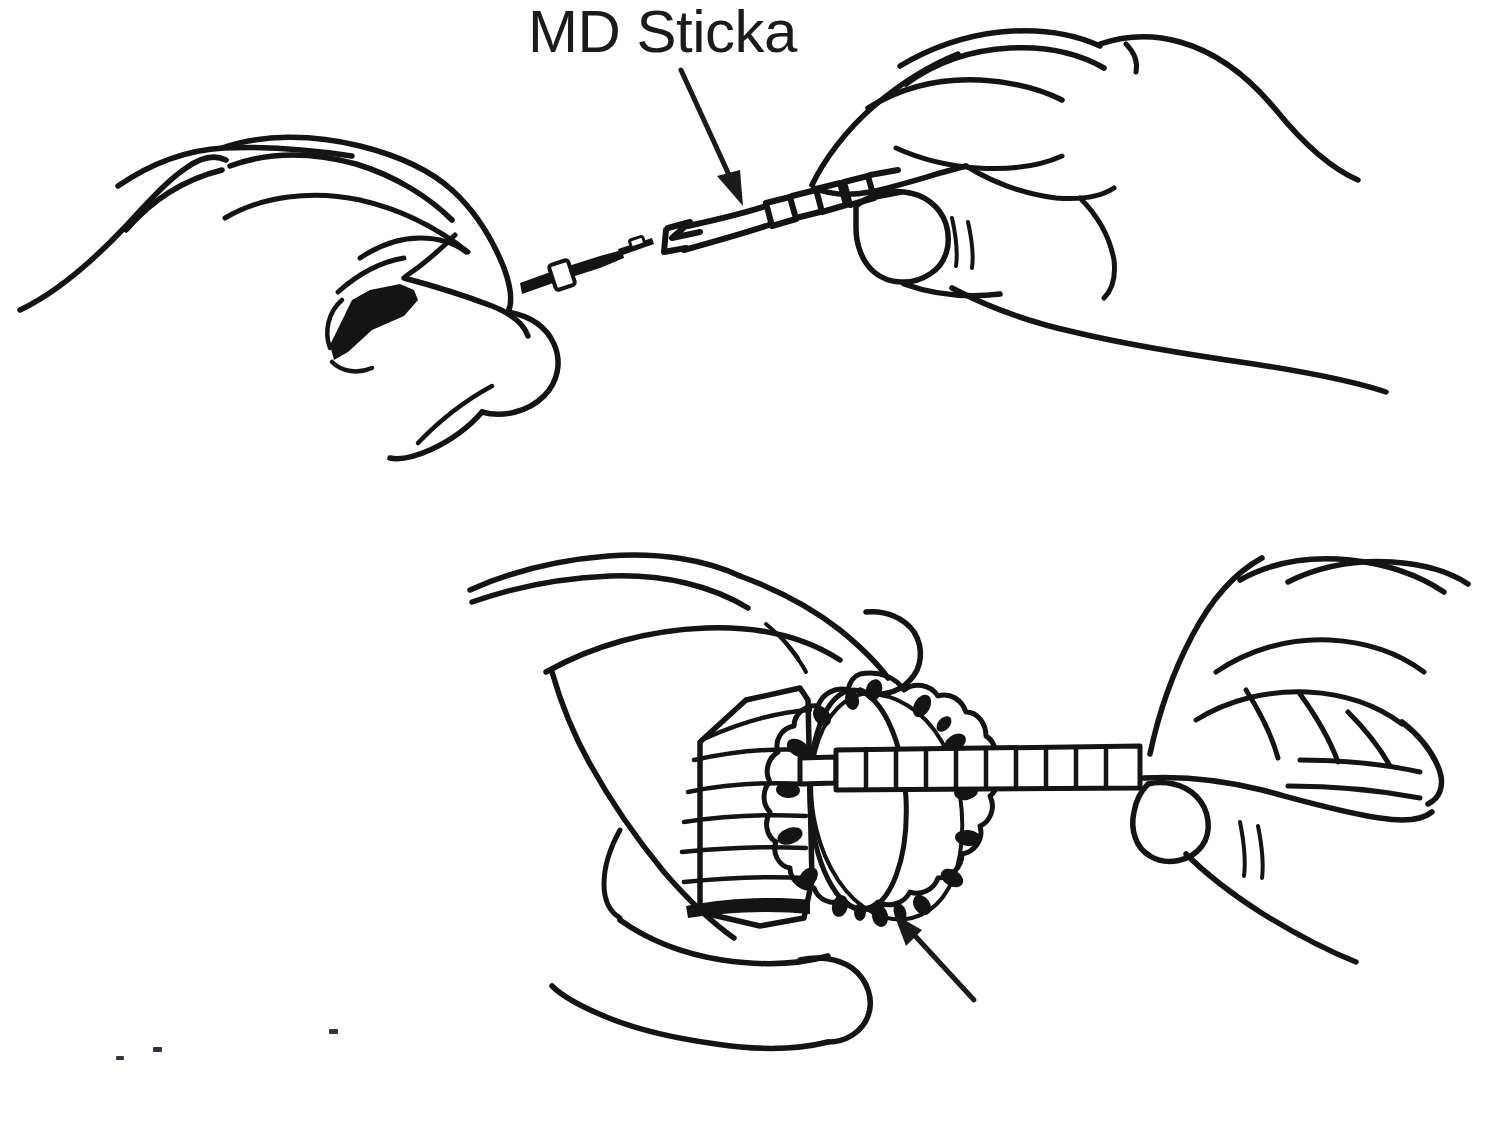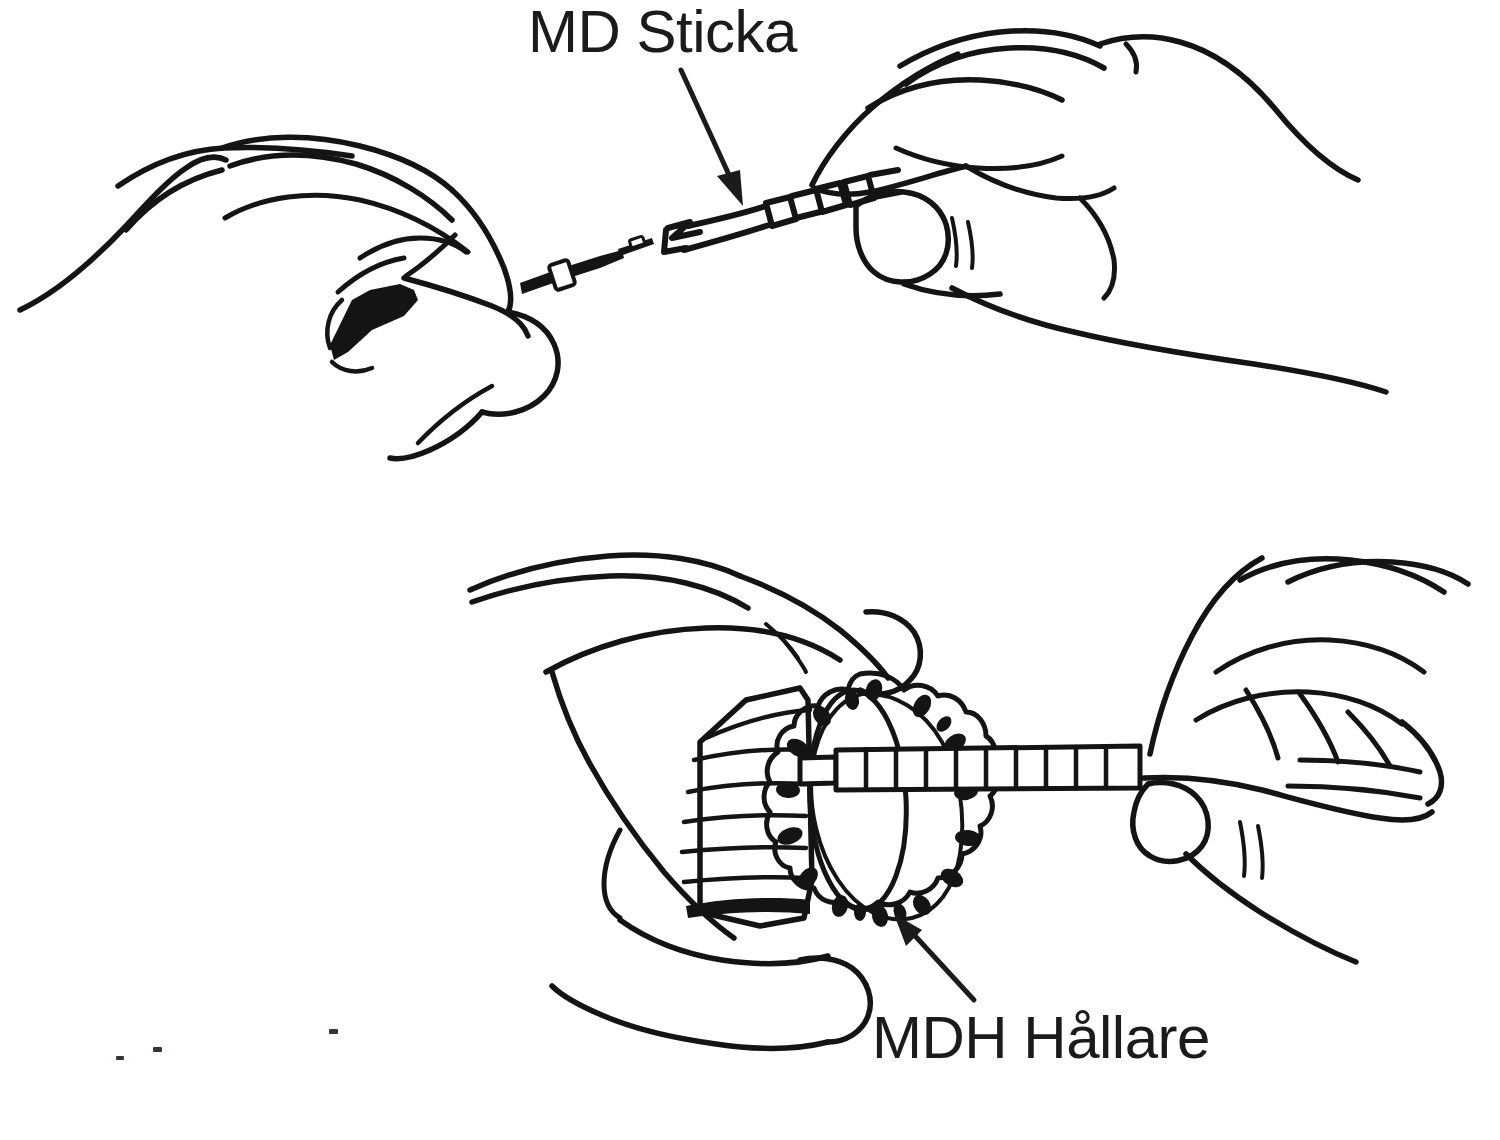--- a/index.html
+++ b/index.html
@@ -340,15 +340,14 @@
 
     <g>
       <rect class="speck" x="116" y="1056" width="8" height="4" rx="1"></rect>
       <rect class="speck" x="153" y="1047" width="9" height="5" rx="1"></rect>
       <rect class="speck" x="329" y="1029" width="9" height="5" rx="1"></rect>
     </g>
   </svg>
 
   <div class="label" id="label-md-sticka">MD Sticka</div>
 
-  <div class="label" id="label-mdh-hallare">MDH Hållare</div>
 
 </div>
 
 </body></html>

